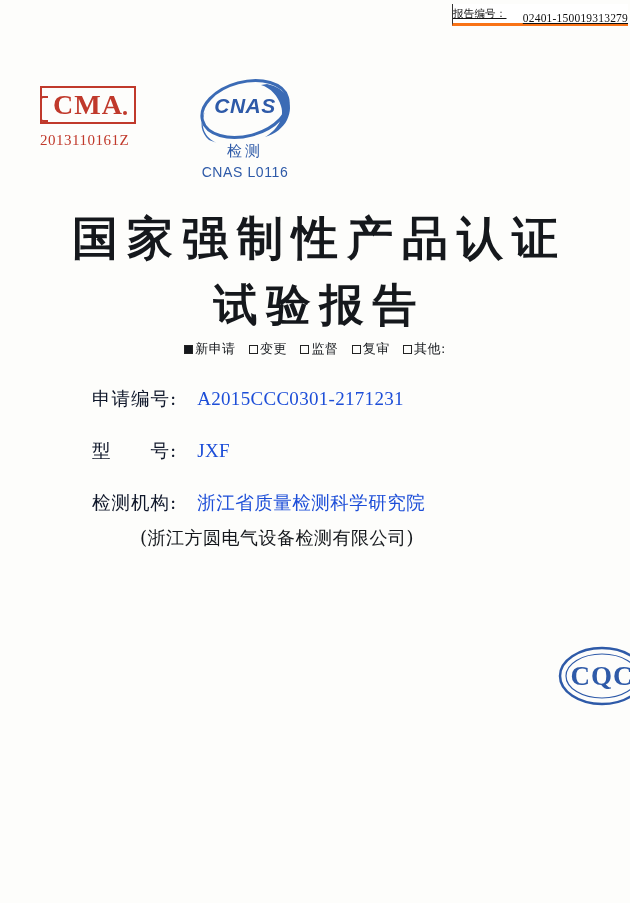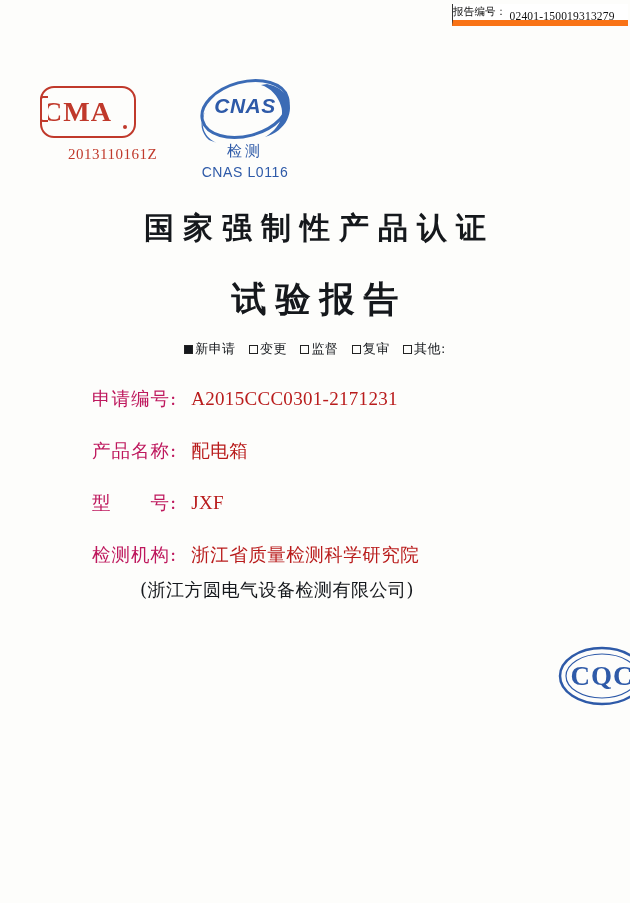--- a/index.html
+++ b/index.html
@@ -21,31 +21,32 @@
     height: 903px;
     background: #fdfdfb;
   }
 
   
   .report-no-box {
     position: absolute;
     top: 4px;
     left: 452px;
     width: 176px;
-    border-bottom: 6px solid #f97316;
+    border-bottom: 3px solid #f97316;
     border-left: 1px solid #333;
     height: 22px;
     box-sizing: border-box;
     display: flex;
     align-items: center;
-    justify-content: flex-start;
+    justify-content: space-between;
     font-size: 11px;
     letter-spacing: 0.2px;
     color: #111;
     background: #fff;
+    text-decoration: underline;
   }
   .report-no-box .label {
     font-family: "DejaVu Sans", sans-serif;
     font-size: 10.5px;
   }
   .report-no-box .value {
     font-family: "Liberation Serif", serif;
     font-size: 11.5px;
     margin-left: 3px;
     margin-top: 8px;
@@ -53,27 +54,27 @@
 
   
   .cma-wrap {
     position: absolute;
     top: 86px;
     left: 40px;
     width: 130px;
   }
   .cma-mark {
     width: 96px;
-    height: 52px;
+    height: 38px;
     border: 2.5px solid #c0392b;
-    border-radius: 14px;
+    border-radius: 0;
     position: relative;
     display: flex;
     align-items: center;
-    justify-content: flex-start;
+    justify-content: center;
     box-sizing: border-box;
   }
   .cma-mark .cma-text {
     font-family: "Liberation Serif", serif;
     font-weight: bold;
     font-size: 28px;
     color: #c0392b;
     letter-spacing: 1px;
     line-height: 1;
   }
@@ -100,21 +101,20 @@
     height: 4px;
     border-radius: 50%;
     background: #c0392b;
   }
   .cma-code {
     margin-top: 8px;
     font-family: "Liberation Serif", serif;
     font-size: 15px;
     color: #c0392b;
     letter-spacing: 0.5px;
-    margin-left: 28px;
   }
 
   
   .cnas-wrap {
     position: absolute;
     top: 78px;
     left: 180px;
     width: 130px;
     text-align: center;
     color: #3b5a9a;
@@ -160,34 +160,34 @@
 
   
   .title-main {
     position: absolute;
     top: 208px;
     left: 0;
     width: 630px;
     text-align: center;
     font-family: Liberation Serif, serif;
     font-weight: bold;
-    font-size: 30px;
+    font-size: 46px;
     letter-spacing: 9px;
     color: #15181c;
     text-indent: 9px;
   }
   .title-sub {
     position: absolute;
     top: 276px;
     left: 0;
     width: 630px;
     text-align: center;
     font-family: "DejaVu Serif", serif;
     font-weight: bold;
-    font-size: 35px;
+    font-size: 44px;
     letter-spacing: 9px;
     color: #15181c;
     text-indent: 9px;
   }
 
   
   .checkrow {
     position: absolute;
     top: 340px;
     left: 0;
@@ -227,30 +227,30 @@
   }
   .field-row {
     display: flex;
     align-items: baseline;
     margin-bottom: 27px;
     font-size: 19px;
   }
   .field-label {
     font-family: "DejaVu Serif", serif;
     font-size: 18.5px;
-    color: #be185d;
+    color: #0f172a;
     white-space: pre;
     letter-spacing: 1px;
     flex: 0 0 auto;
   }
   .field-value {
     font-family: "Liberation Serif", serif;
     font-size: 19px;
-    color: #b91c1c;
-    margin-left: 14px;
+    color: #1d4ed8;
+    margin-left: 20px;
     letter-spacing: 0.3px;
   }
   .field-value.cn {
     font-family: "DejaVu Serif", serif;
     font-size: 18.5px;
     letter-spacing: 0.5px;
   }
   .field-value-2nd {
     font-family: "DejaVu Serif", serif;
     font-size: 18px;
@@ -327,24 +327,20 @@
       <span class="box"></span><span>其他:</span>
     </span>
   </div>
 
   <div class="fields">
     <div class="field-row">
       <span class="field-label">申请编号:</span>
       <span class="field-value">A2015CCC0301-2171231</span>
     </div>
     <div class="field-row">
-      <span class="field-label">产品名称:</span>
-      <span class="field-value cn">配电箱</span>
-    </div>
-    <div class="field-row">
       <span class="field-label">型　　号:</span>
       <span class="field-value">JXF</span>
     </div>
     <div class="field-row">
       <span class="field-label">检测机构:</span>
       <span class="field-value cn">浙江省质量检测科学研究院</span>
     </div>
     <div class="field-value-2nd">(浙江方圆电气设备检测有限公司)</div>
   </div>
 

